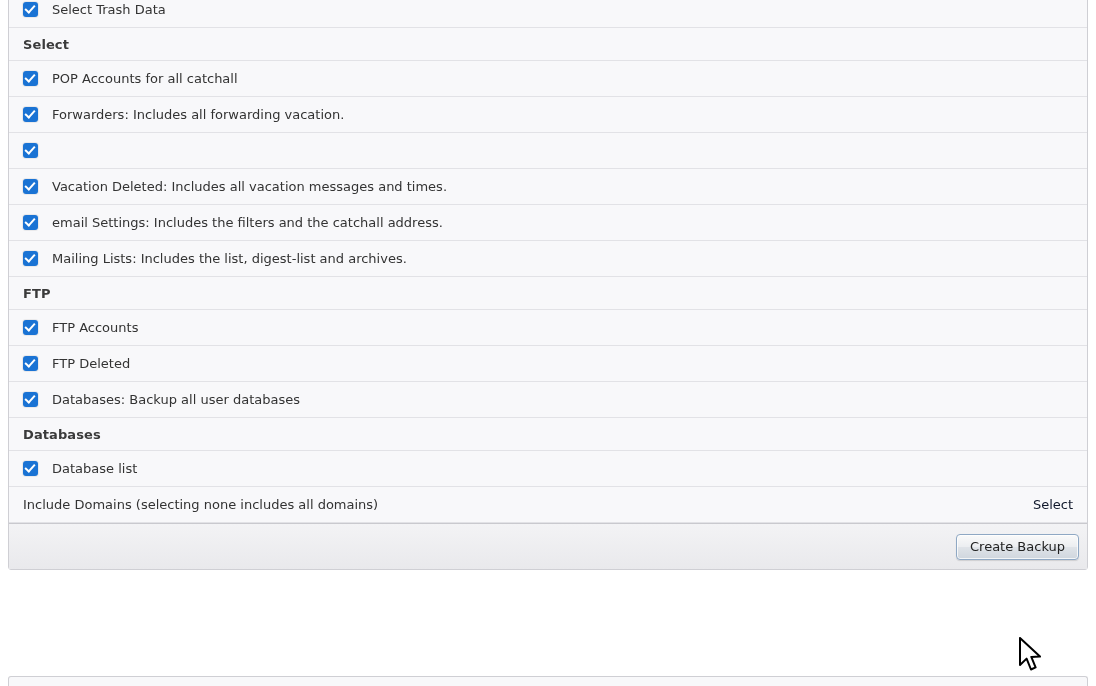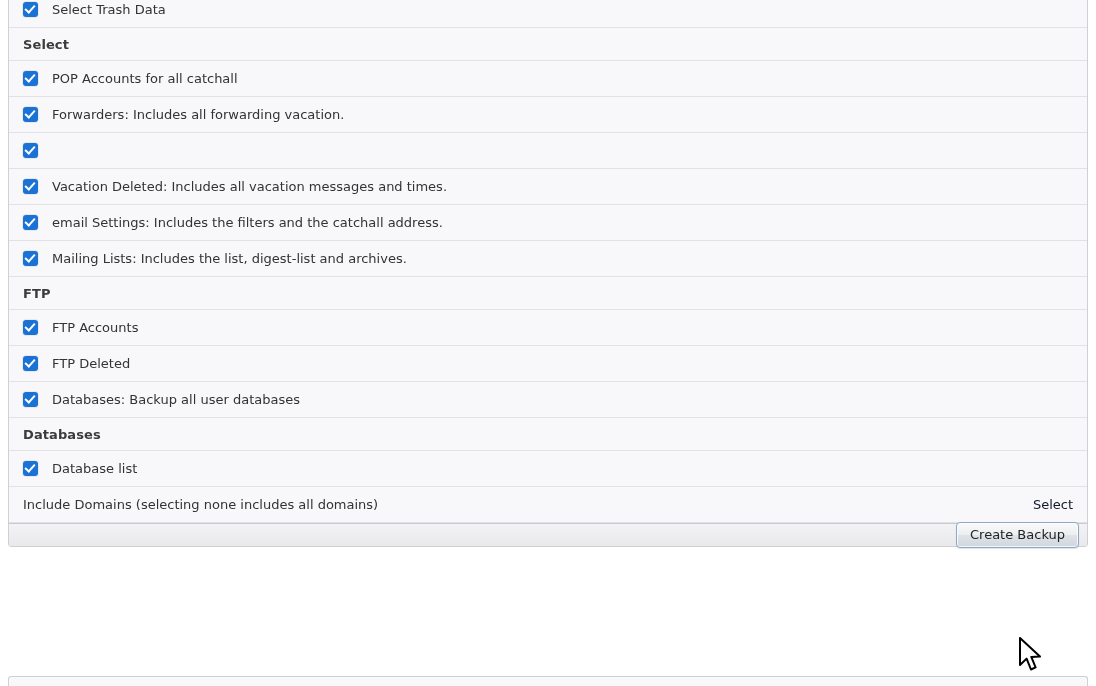--- a/index.html
+++ b/index.html
@@ -81,21 +81,21 @@
 
   .select-link {
     color: #0f172a;
     text-decoration: none;
     font-size: 13px;
     cursor: pointer;
   }
 
   
   .panel-footer {
-    height: 23px;
+    height: 46px;
     box-sizing: border-box;
     border-top: 1px solid #c9c9ce;
     background: linear-gradient(to bottom, #f3f3f5 0%, #e9e9ec 100%);
     display: flex;
     align-items: center;
     justify-content: flex-end;
     padding: 0 8px;
   }
 
   .btn {

